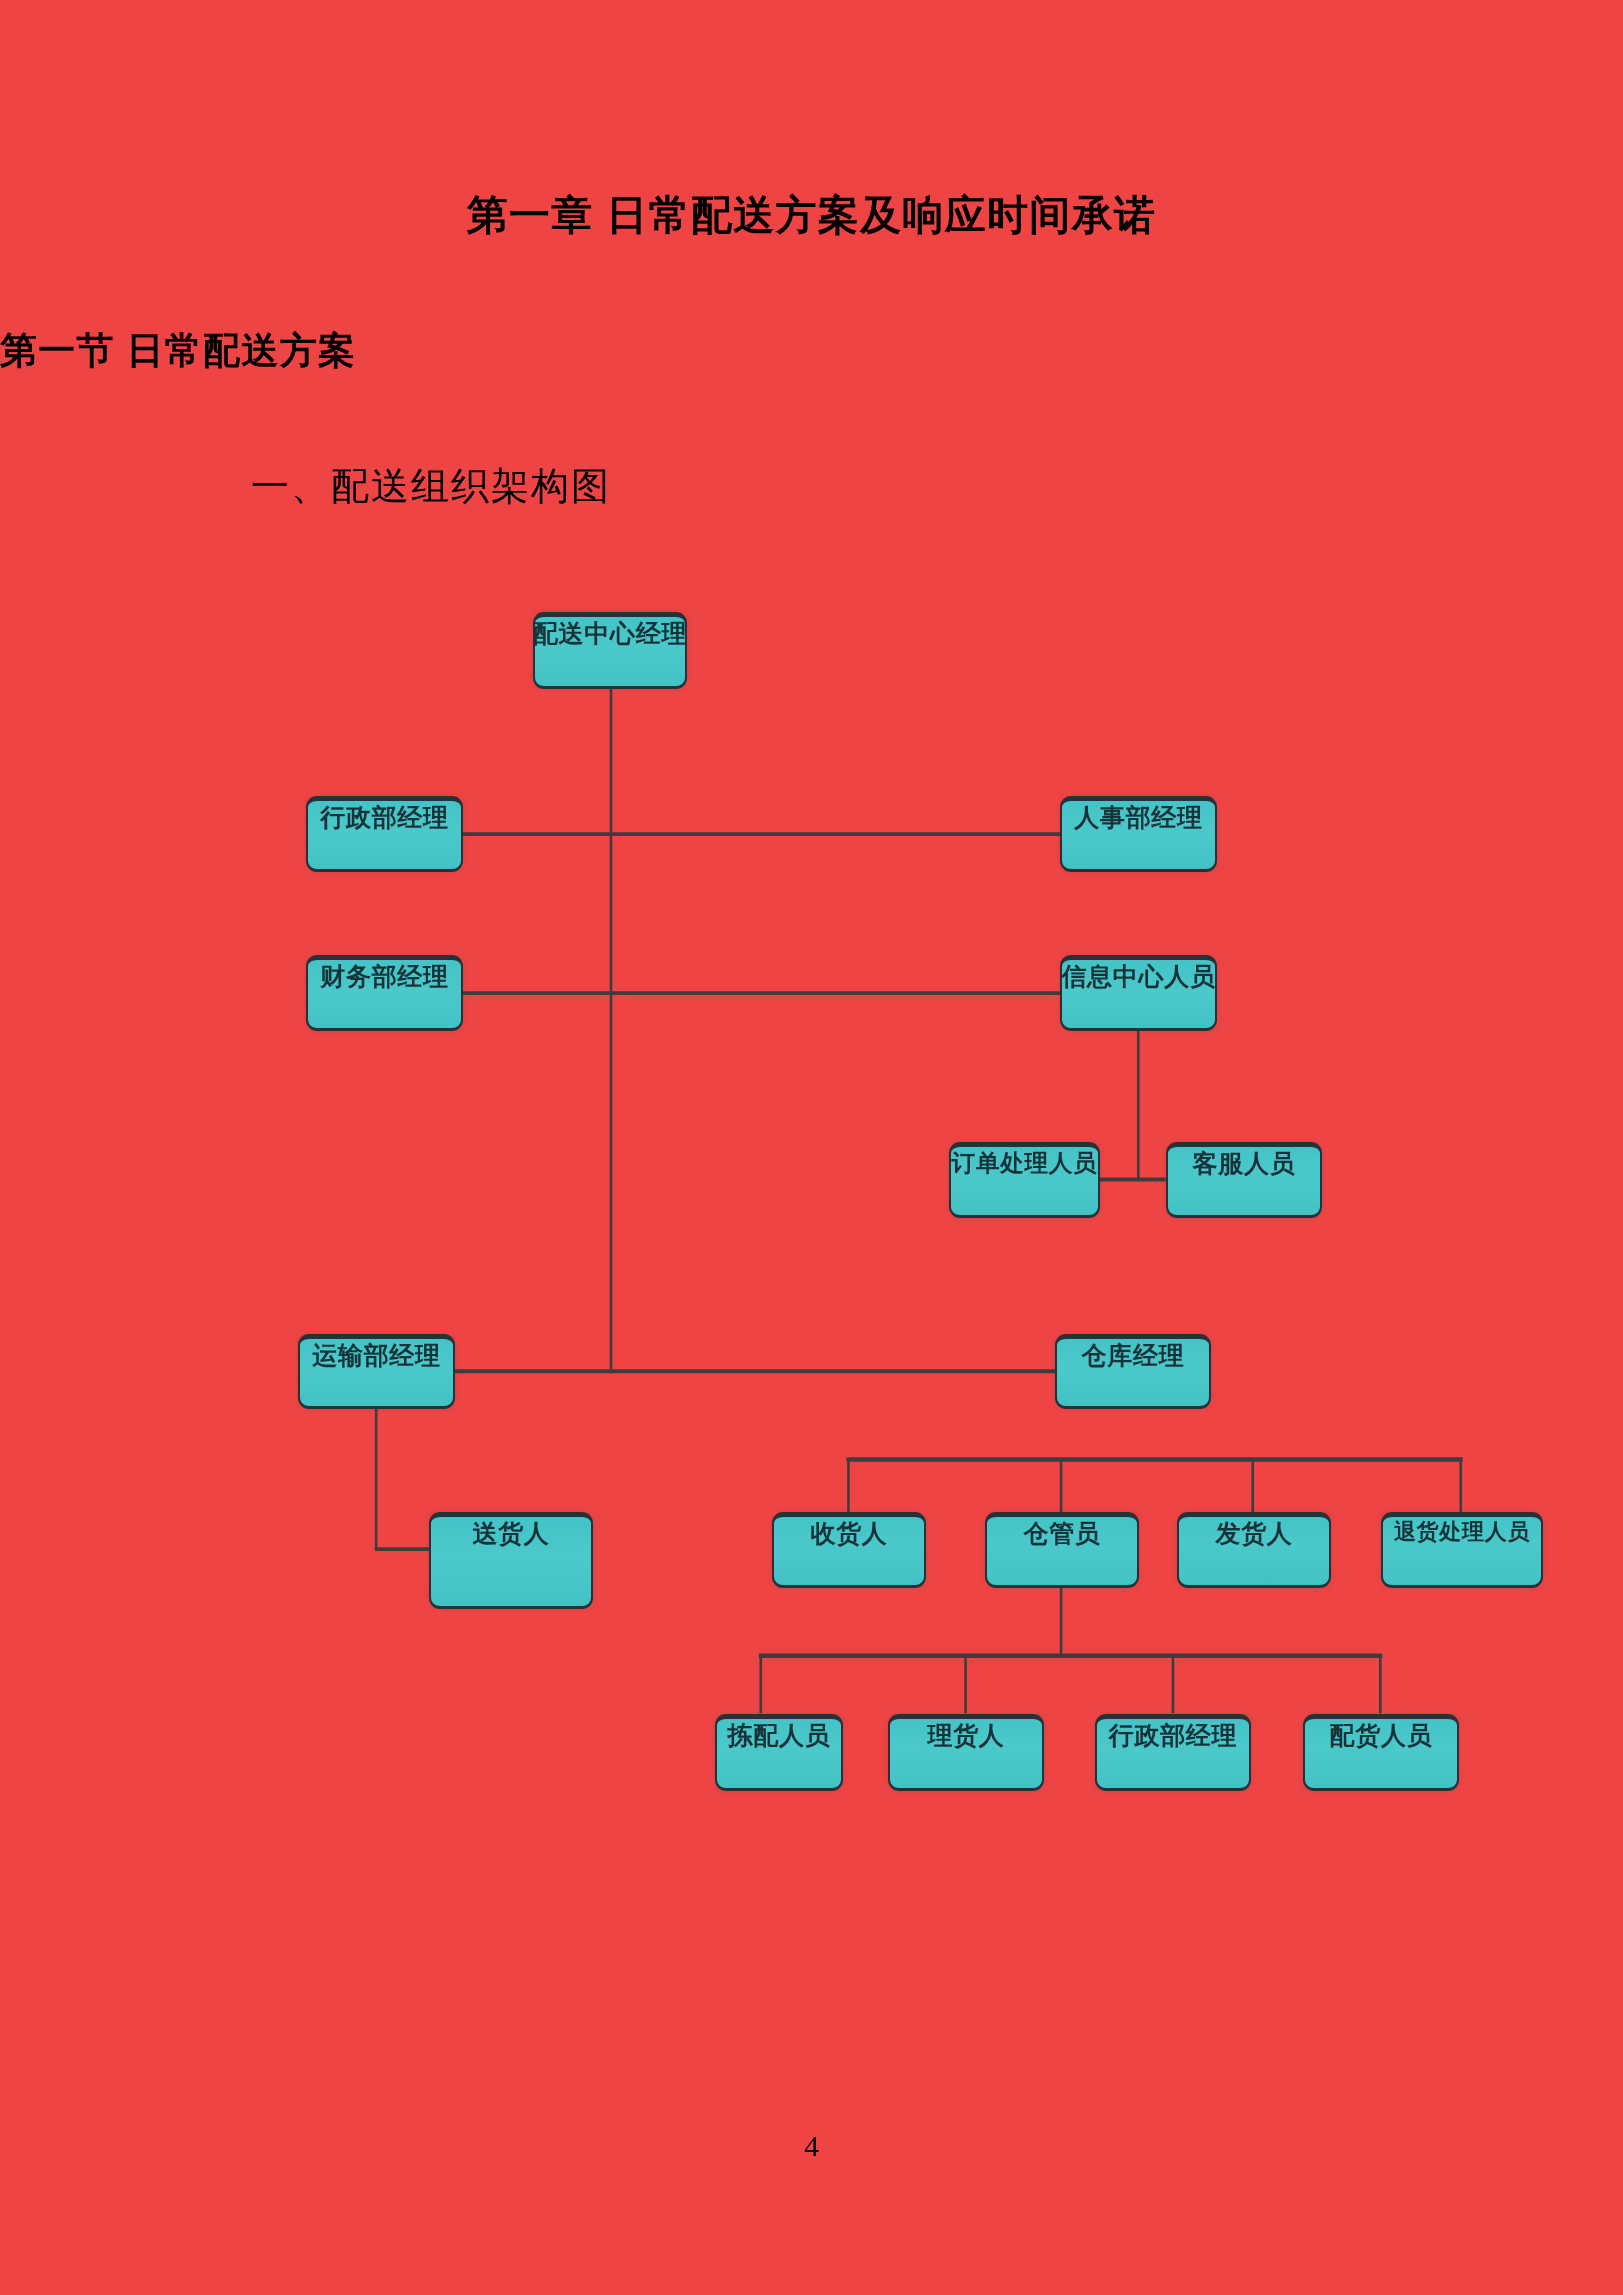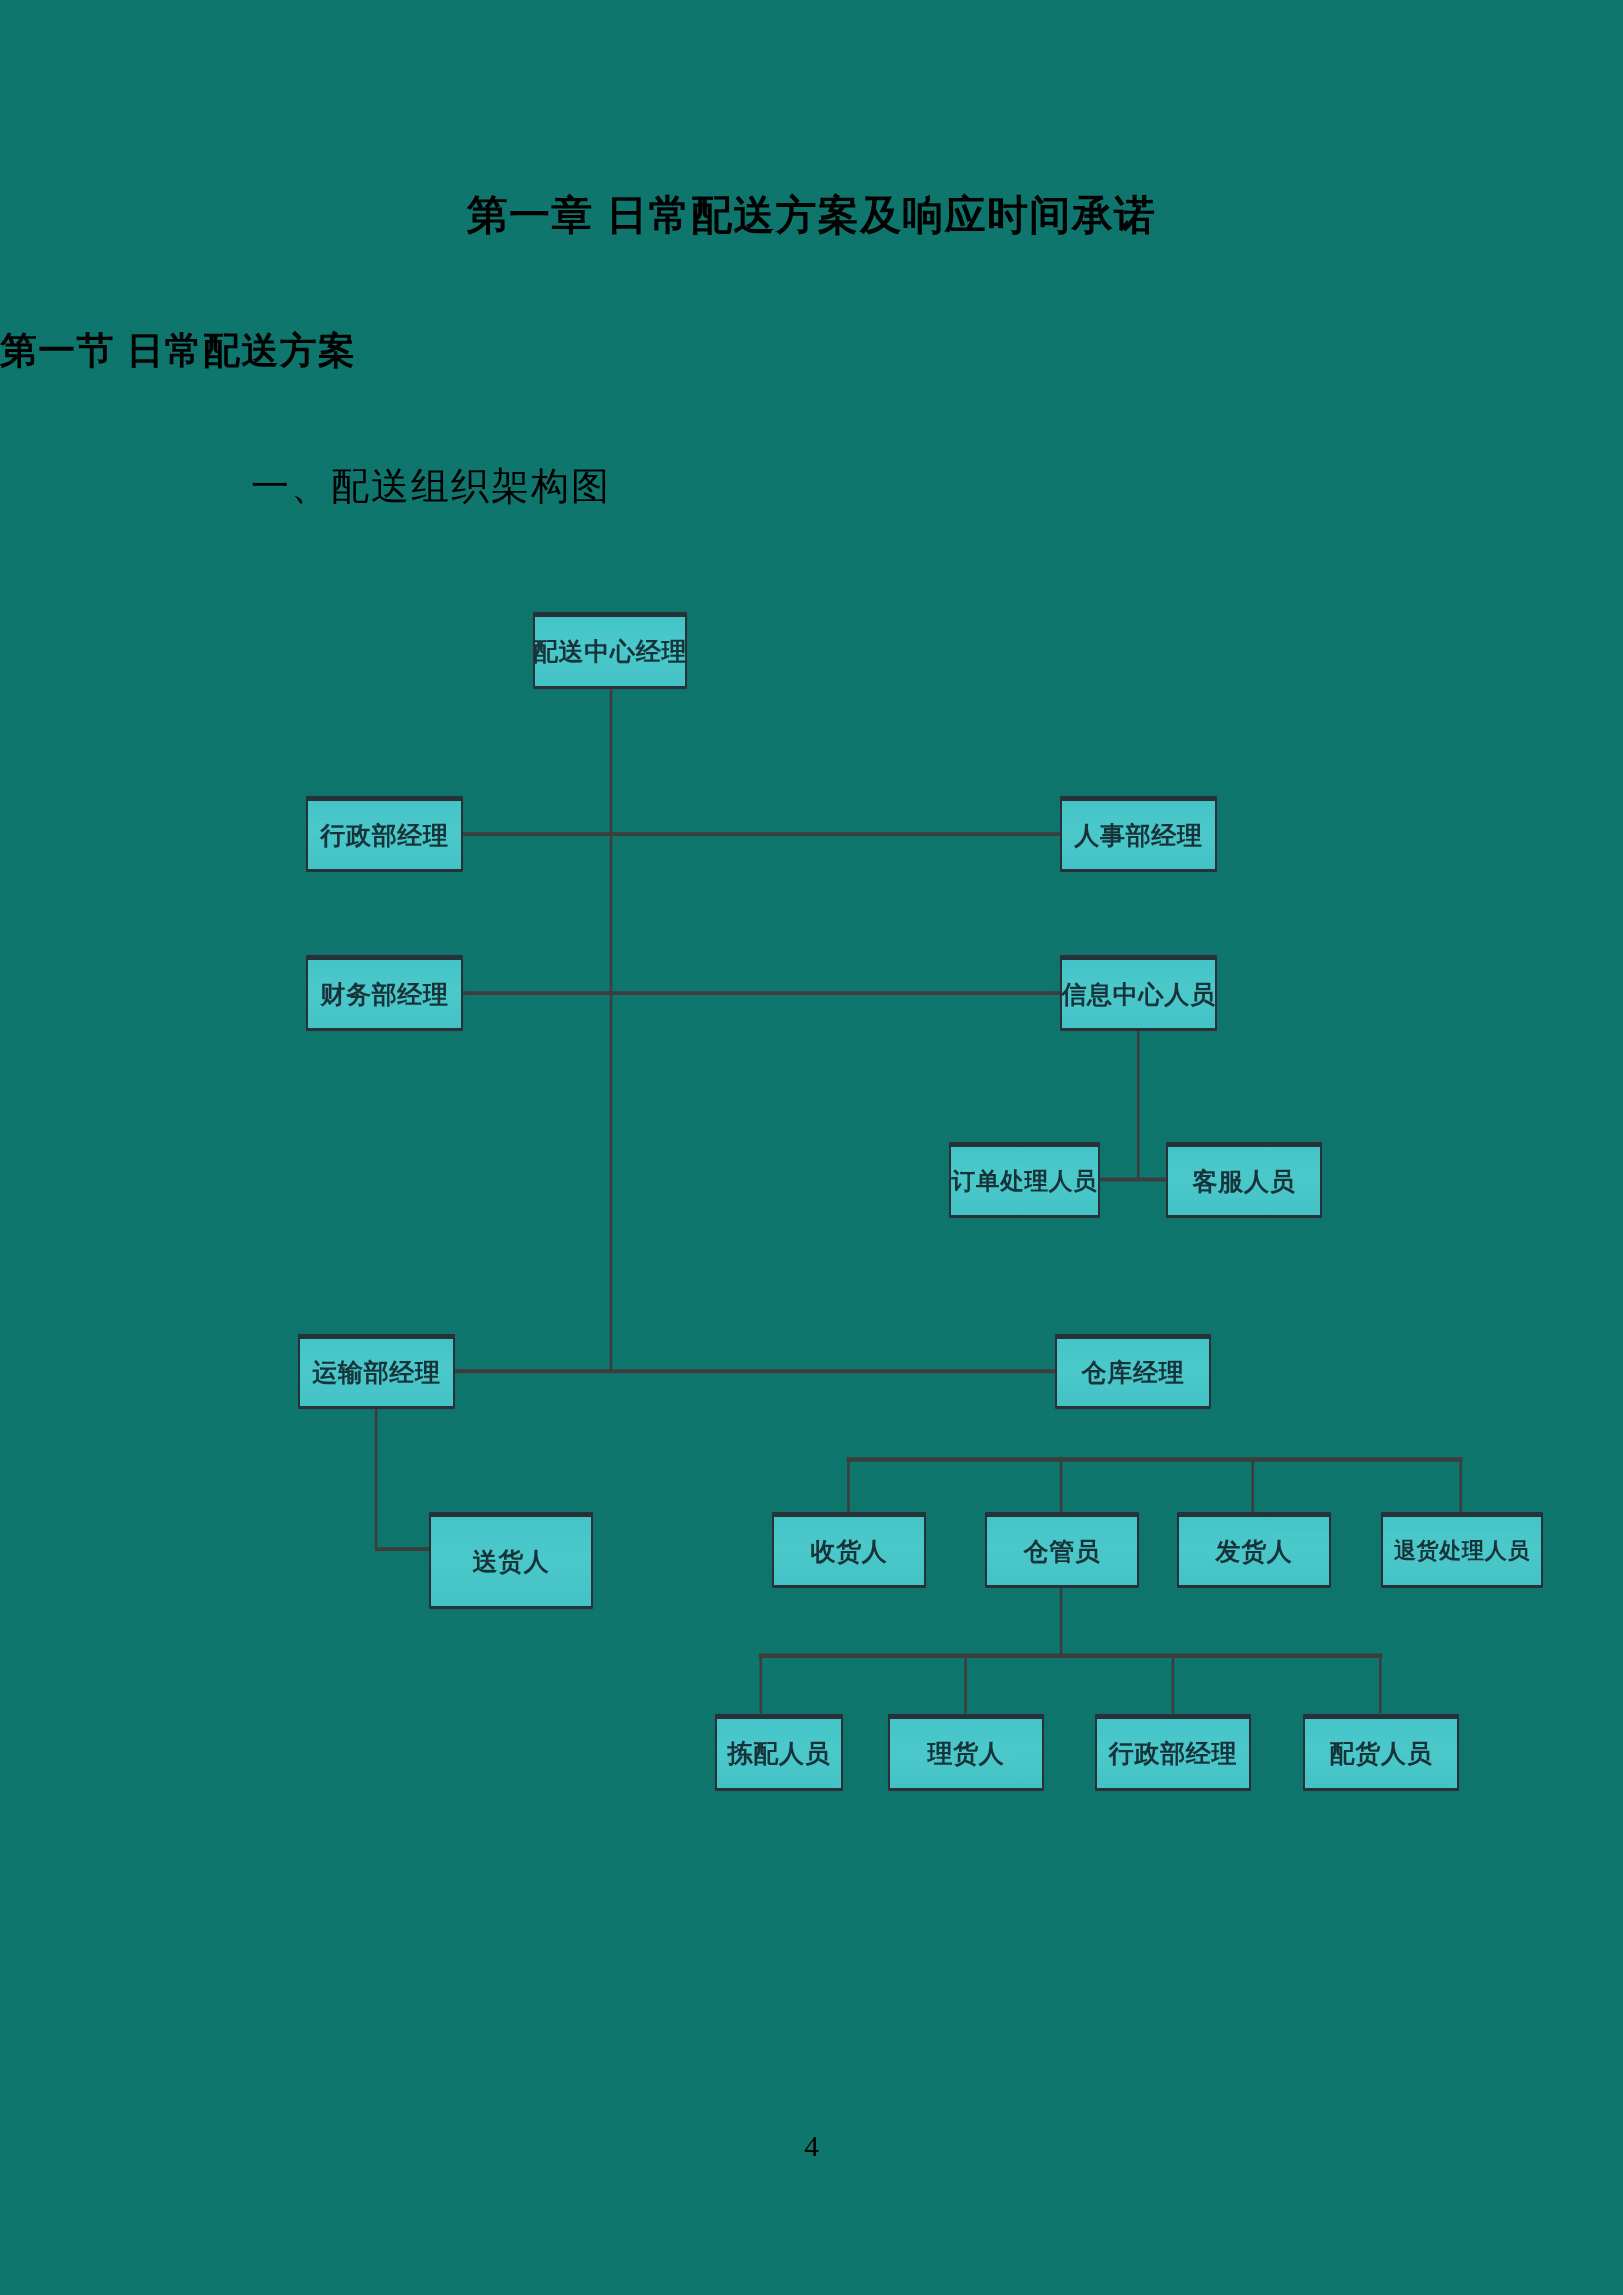--- a/index.html
+++ b/index.html
@@ -11,21 +11,21 @@
     --ink:#000000;
   }
   *{margin:0;padding:0;box-sizing:border-box;}
   html,body{background:#ffffff;}
   body{
     width:1623px;height:2295px;position:relative;
     font-family:"Liberation Sans", sans-serif;
     color:var(--ink);
   }
   .page{
-    position:absolute;left:0;top:0;width:1623px;height:2295px;background:#0f766e;overflow:hidden;
+    position:absolute;left:0;top:0;width:1623px;height:2295px;background:#ef4444;overflow:hidden;
   }
   .chapter-title{
     position:absolute;left:0;top:188px;width:1623px;
     text-align:center;font-size:41px;font-weight:bold;letter-spacing:1.3px;
     font-family:"Liberation Sans", sans-serif;
   }
   .section-title{
     position:absolute;left:0;top:326px;width:1623px;
     text-align:left;font-size:37px;font-weight:bold;letter-spacing:1.3px;
   }
@@ -38,22 +38,22 @@
     position:absolute;left:0;top:2130px;width:1623px;
     text-align:center;font-size:29.4px;font-family:"Liberation Serif", serif;
   }
   .chart{position:absolute;left:0;top:0;width:1623px;height:2295px;}
   .connectors{position:absolute;left:0;top:0;width:1623px;height:2295px;}
   .node{
     position:absolute;
     background:linear-gradient(180deg,var(--node-fill-top) 0%,var(--node-fill) 45%,#43c2c5 100%);
     border:2px solid var(--node-border);
     border-top-width:5.2px;border-bottom-width:3.3px;
-    border-radius:1px;
-    display:flex;align-items:center;justify-content:center;
+    border-radius:11px;
+    display:flex;align-items:flex-start;justify-content:center;
     box-shadow:0 0 5.2px rgba(60,80,90,0.18);
   }
   .node span{
     font-size:25px;font-weight:bold;color:var(--node-text);
     letter-spacing:0.7px;white-space:nowrap;
     font-family:"Liberation Sans", sans-serif;
   }
 </style>
 </head>
 <body>

